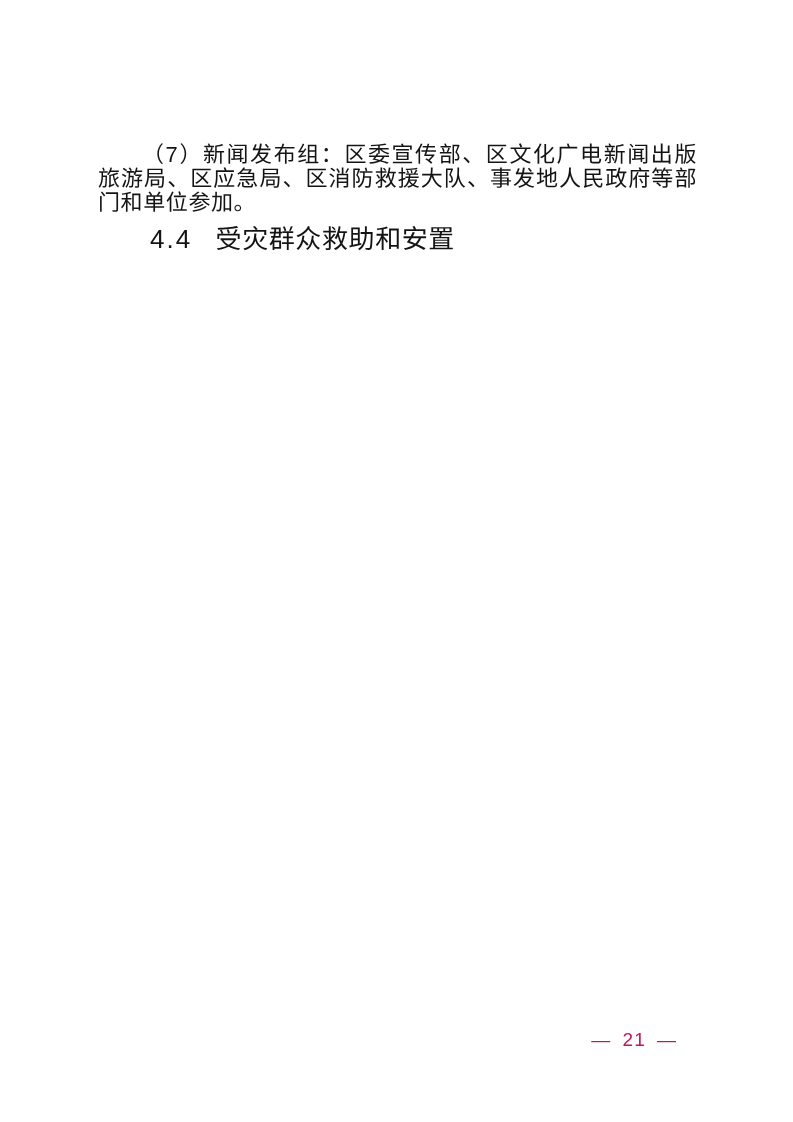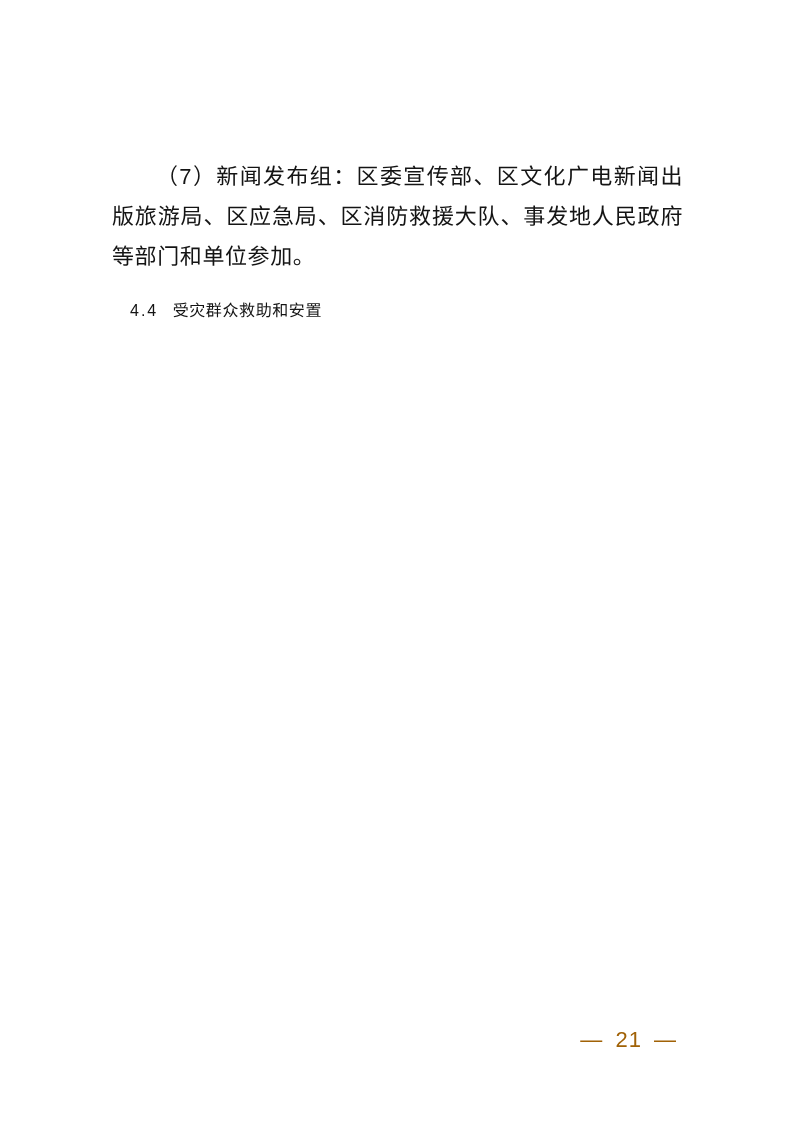--- a/index.html
+++ b/index.html
@@ -17,53 +17,53 @@
     font-family: "Liberation Sans", "DejaVu Sans", sans-serif;
     overflow: hidden;
   }
   .content {
     position: absolute;
     left: 98px;
     top: 143px;
     width: 599px;
   }
   .para {
-    margin: 14px;
+    margin: 0;
     font-size: 22px;
-    line-height: 40px;
+    line-height: 24px;
     letter-spacing: 0.6px;
     text-align: justify;
     text-indent: 2em;
     font-weight: 500;
     color: #141414;
   }
   .section-heading {
     margin: 4px 0 0 0;
     padding-left: 2em;
-    font-size: 16px;
+    font-size: 26px;
     line-height: 40px;
     letter-spacing: 0.6px;
     font-weight: 500;
     color: #141414;
   }
   .section-heading .section-number {
     margin-right: 0.9em;
     letter-spacing: 2px;
   }
   .page-footer {
     position: absolute;
     top: 1029px;
     right: 116px;
   }
   .page-number {
-    font-size: 22px;
+    font-size: 19px;
     line-height: 22px;
     letter-spacing: 1px;
     word-spacing: 5px;
-    color: #a16207;
+    color: #be185d;
     font-weight: 400;
   }
 </style>
 </head>
 <body>
 
 <div class="page">
   <main class="content">
     <p class="para">（7）新闻发布组：区委宣传部、区文化广电新闻出版旅游局、区应急局、区消防救援大队、事发地人民政府等部门和单位参加。</p>
     <h2 class="section-heading">

